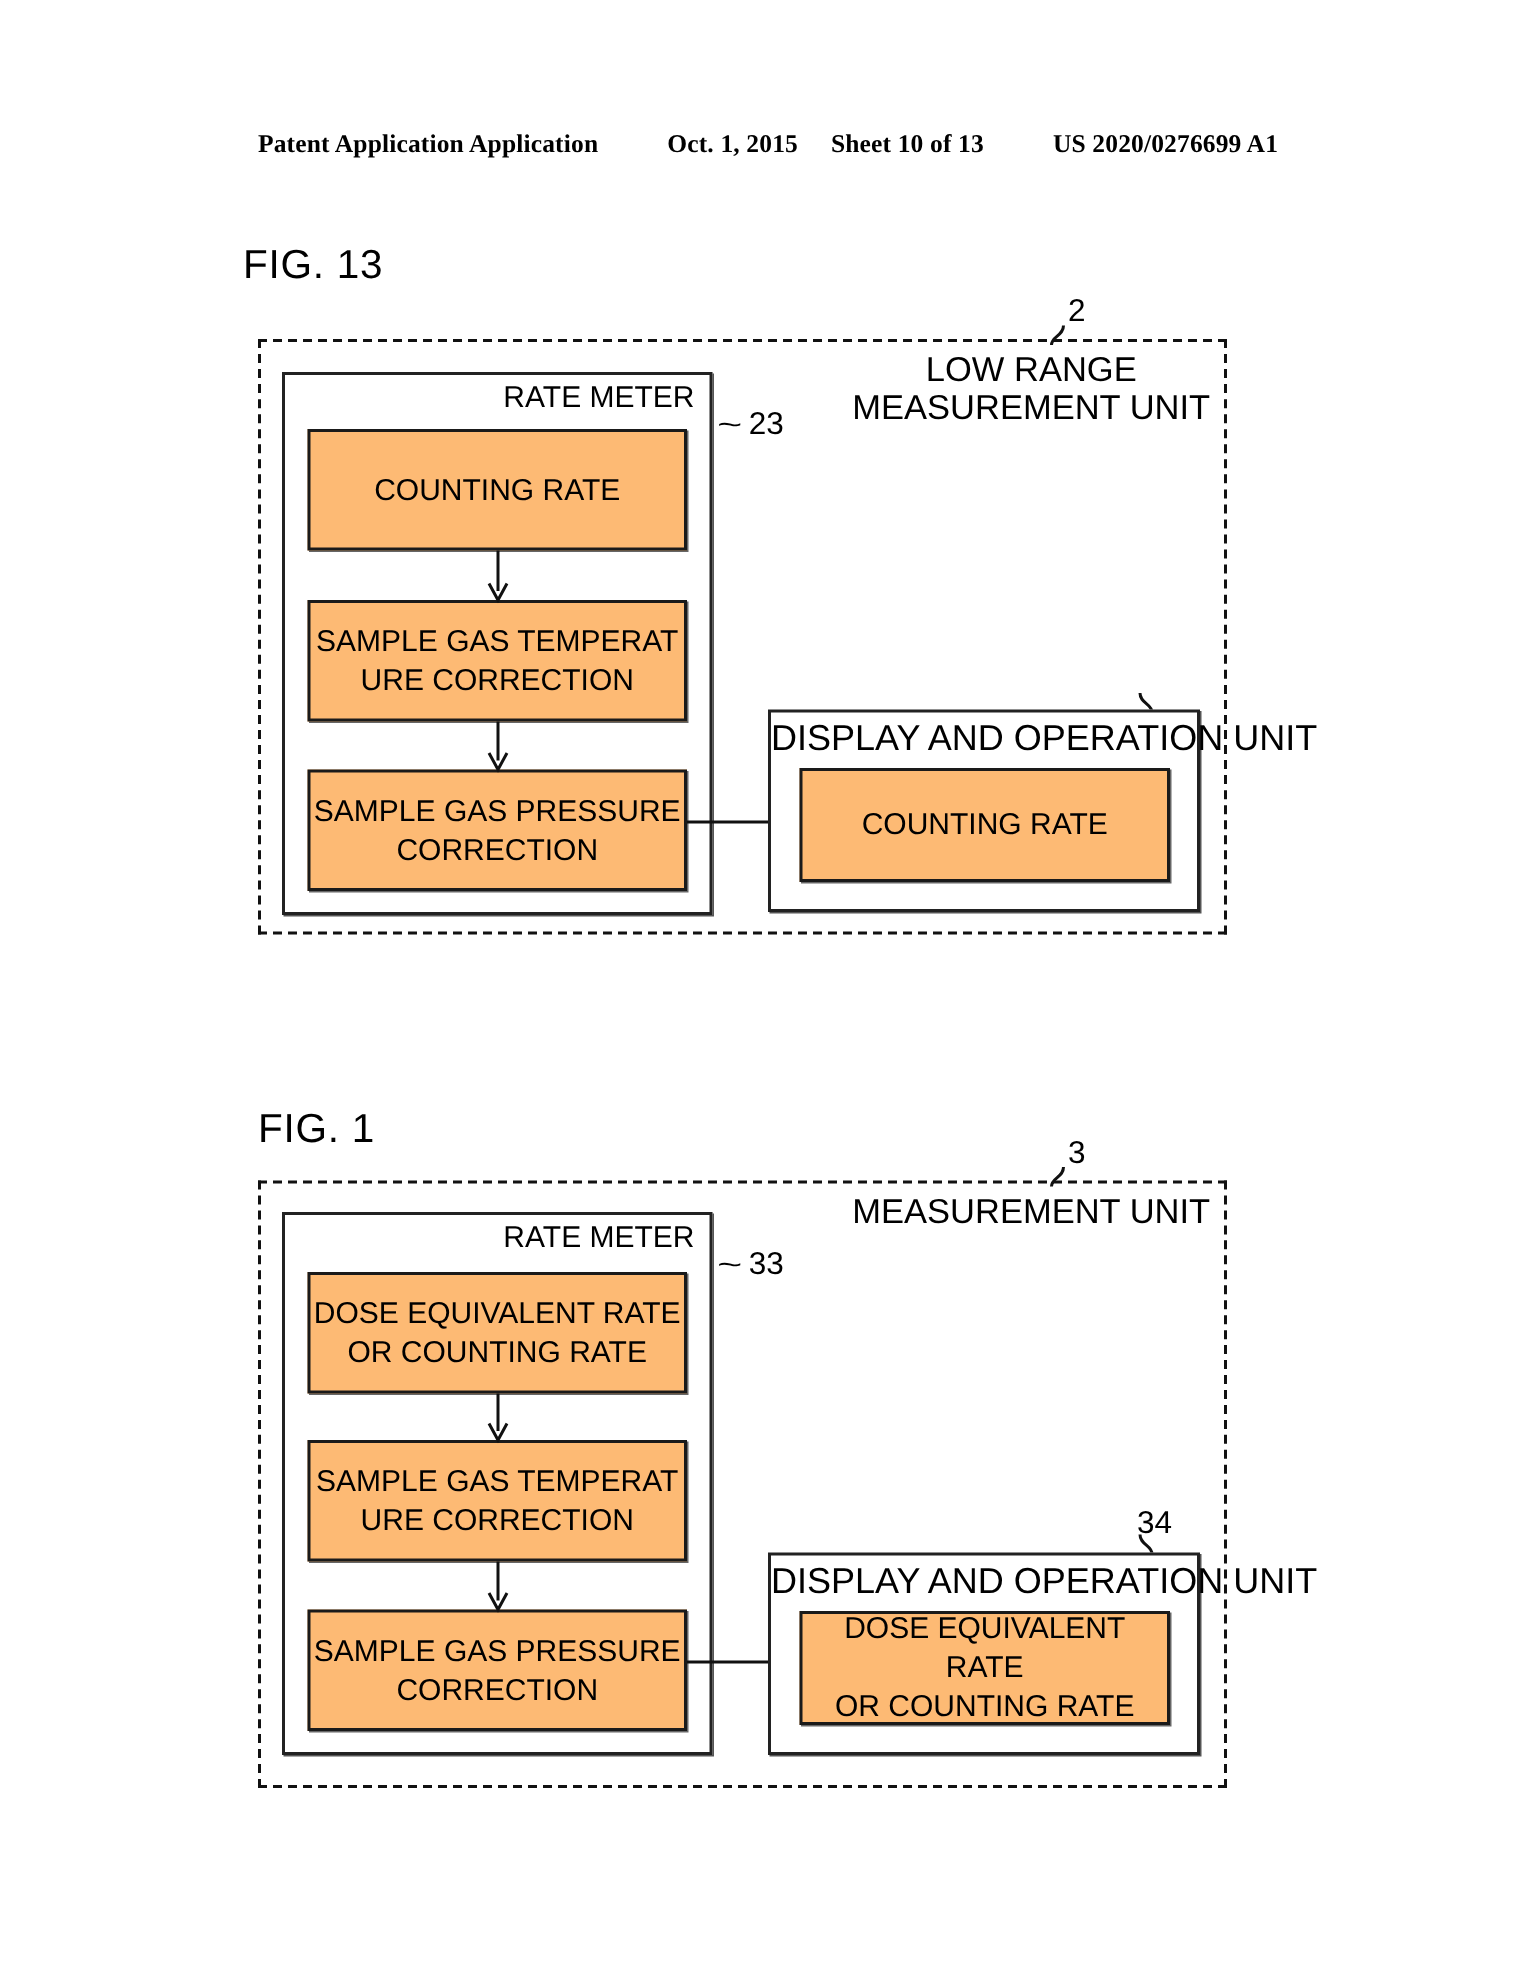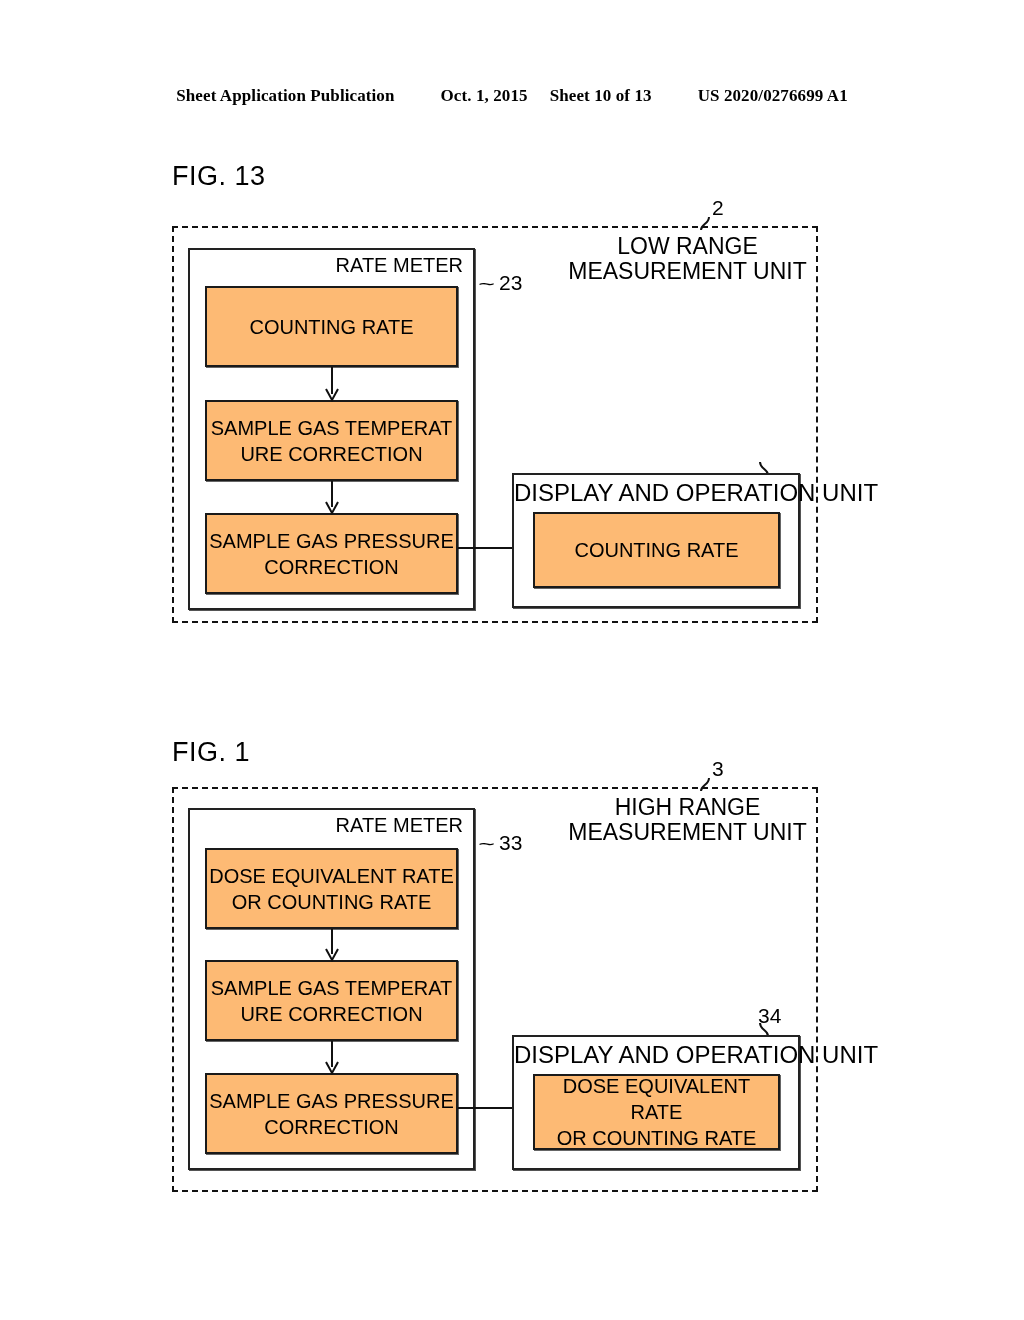--- a/index.html
+++ b/index.html
@@ -136,27 +136,27 @@
   .conn line, .conn path, .conn polyline {
     stroke: #111111;
     stroke-width: 2;
     fill: none;
   }
 </style>
 </head>
 <body>
 
 <div class="page-header">
-  <span class="hdr-pub">Sheet Application Publication</span>
+  <span class="hdr-pub">Patent Application Application</span>
   <span class="hdr-date">Oct. 1, 2015</span>
   <span class="hdr-sheet">Sheet 10 of 13</span>
   <span class="hdr-patno">US 2020/0276699 A1</span>
 </div>
 
-<div class="fig-label" style="left:172px; top:161px;">FIG. 13</div>
+<div class="fig-label" style="left:162px; top:161px;">FIG. 13</div>
 
 <div class="ref-num" style="left:712px; top:196px;">2</div>
 <svg class="leader-curve" style="left:698px; top:212px;" width="22" height="20" viewBox="0 0 22 20">
   <path d="M3 18 C 3 12, 11 12, 11 5" stroke="#111" stroke-width="2" fill="none"></path>
 </svg>
 
 <div class="unit-box" style="left:172px; top:226px; width:646px; height:397px;"></div>
 
 <div class="unit-caption" style="left:560px; top:234px; width:255px;">
   <div>LOW RANGE</div>
@@ -210,21 +210,20 @@
 <div class="fig-label" style="left:172px; top:737px;">FIG. 1</div>
 
 <div class="ref-num" style="left:712px; top:757px;">3</div>
 <svg class="leader-curve" style="left:698px; top:773px;" width="22" height="20" viewBox="0 0 22 20">
   <path d="M3 18 C 3 12, 11 12, 11 5" stroke="#111" stroke-width="2" fill="none"></path>
 </svg>
 
 <div class="unit-box" style="left:172px; top:787px; width:646px; height:405px;"></div>
 
 <div class="unit-caption" style="left:560px; top:795px; width:255px;">
-  <div>HIGH RANGE</div>
   <div>MEASUREMENT UNIT</div>
 </div>
 
 <div class="solid-box container-box" style="left:188px; top:808px; width:287px; height:362px;"></div>
 <div class="box-title-right" style="left:205px; top:814px; width:258px;">RATE METER</div>
 
 <div class="ref-num with-tilde" style="left:481px; top:831px;">33</div>
 
 <div class="proc-box" style="left:205px; top:848px; width:253px; height:81px;">
   <span class="proc-label">DOSE EQUIVALENT RATE

